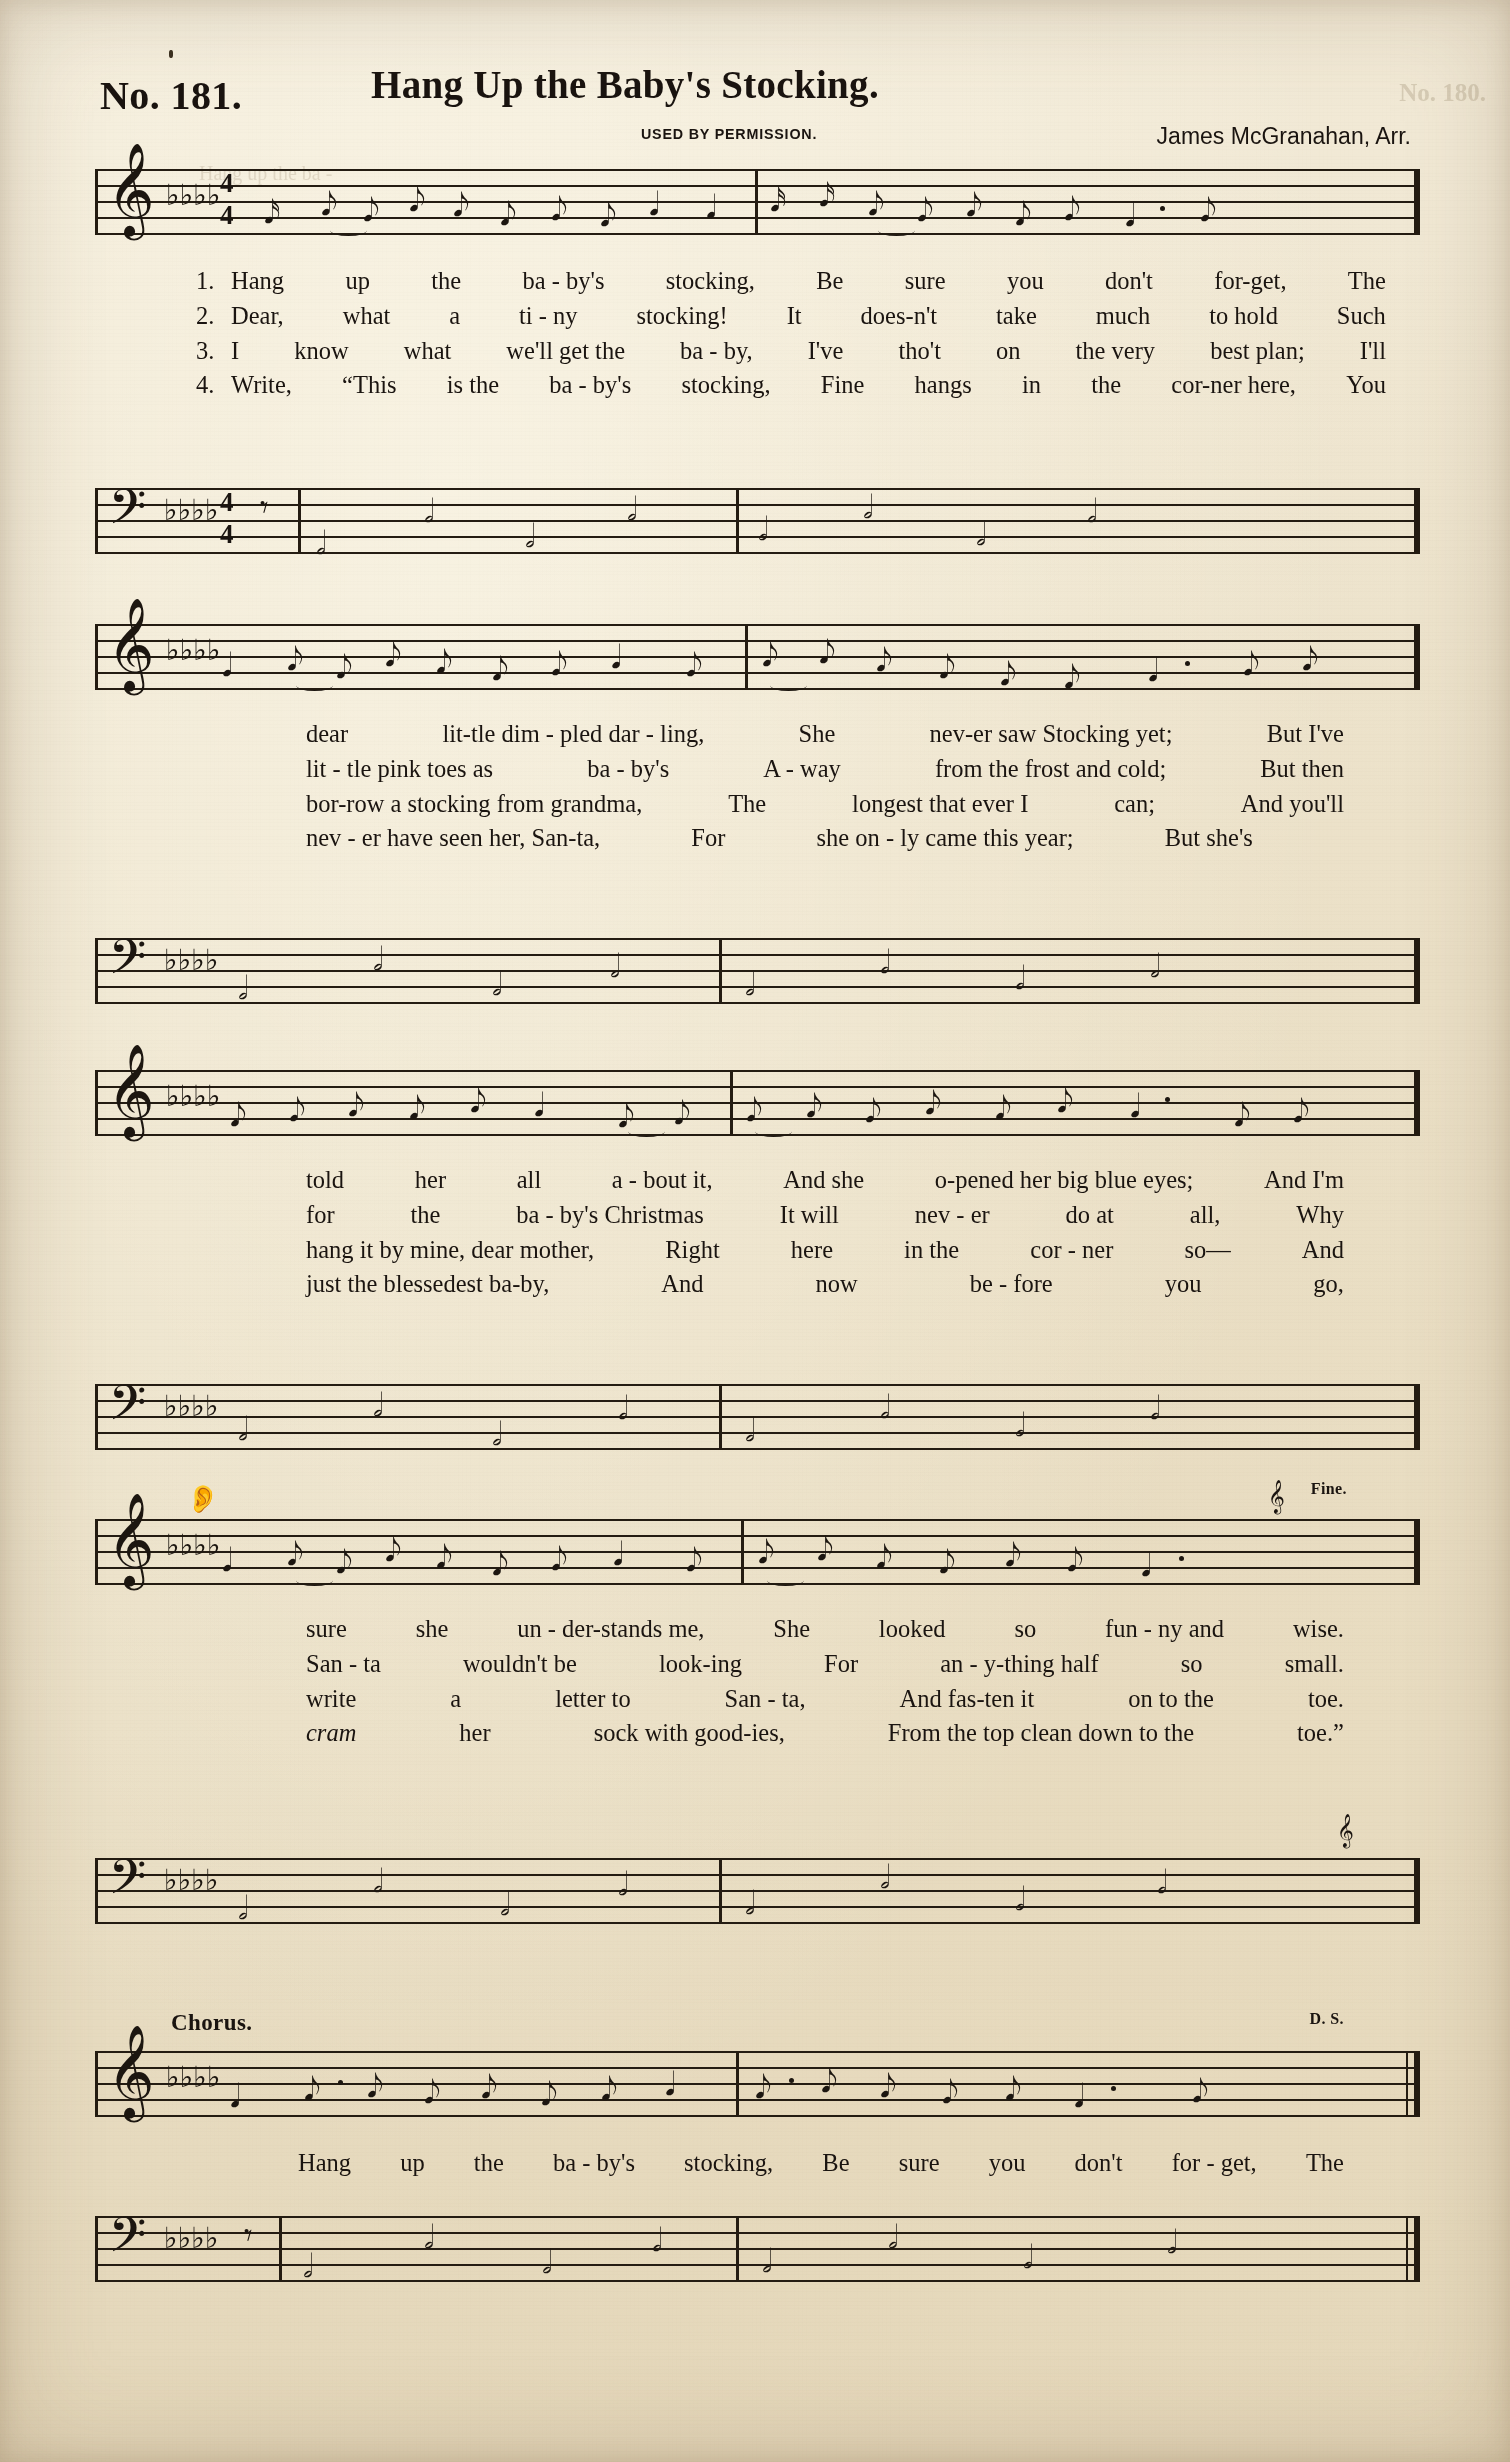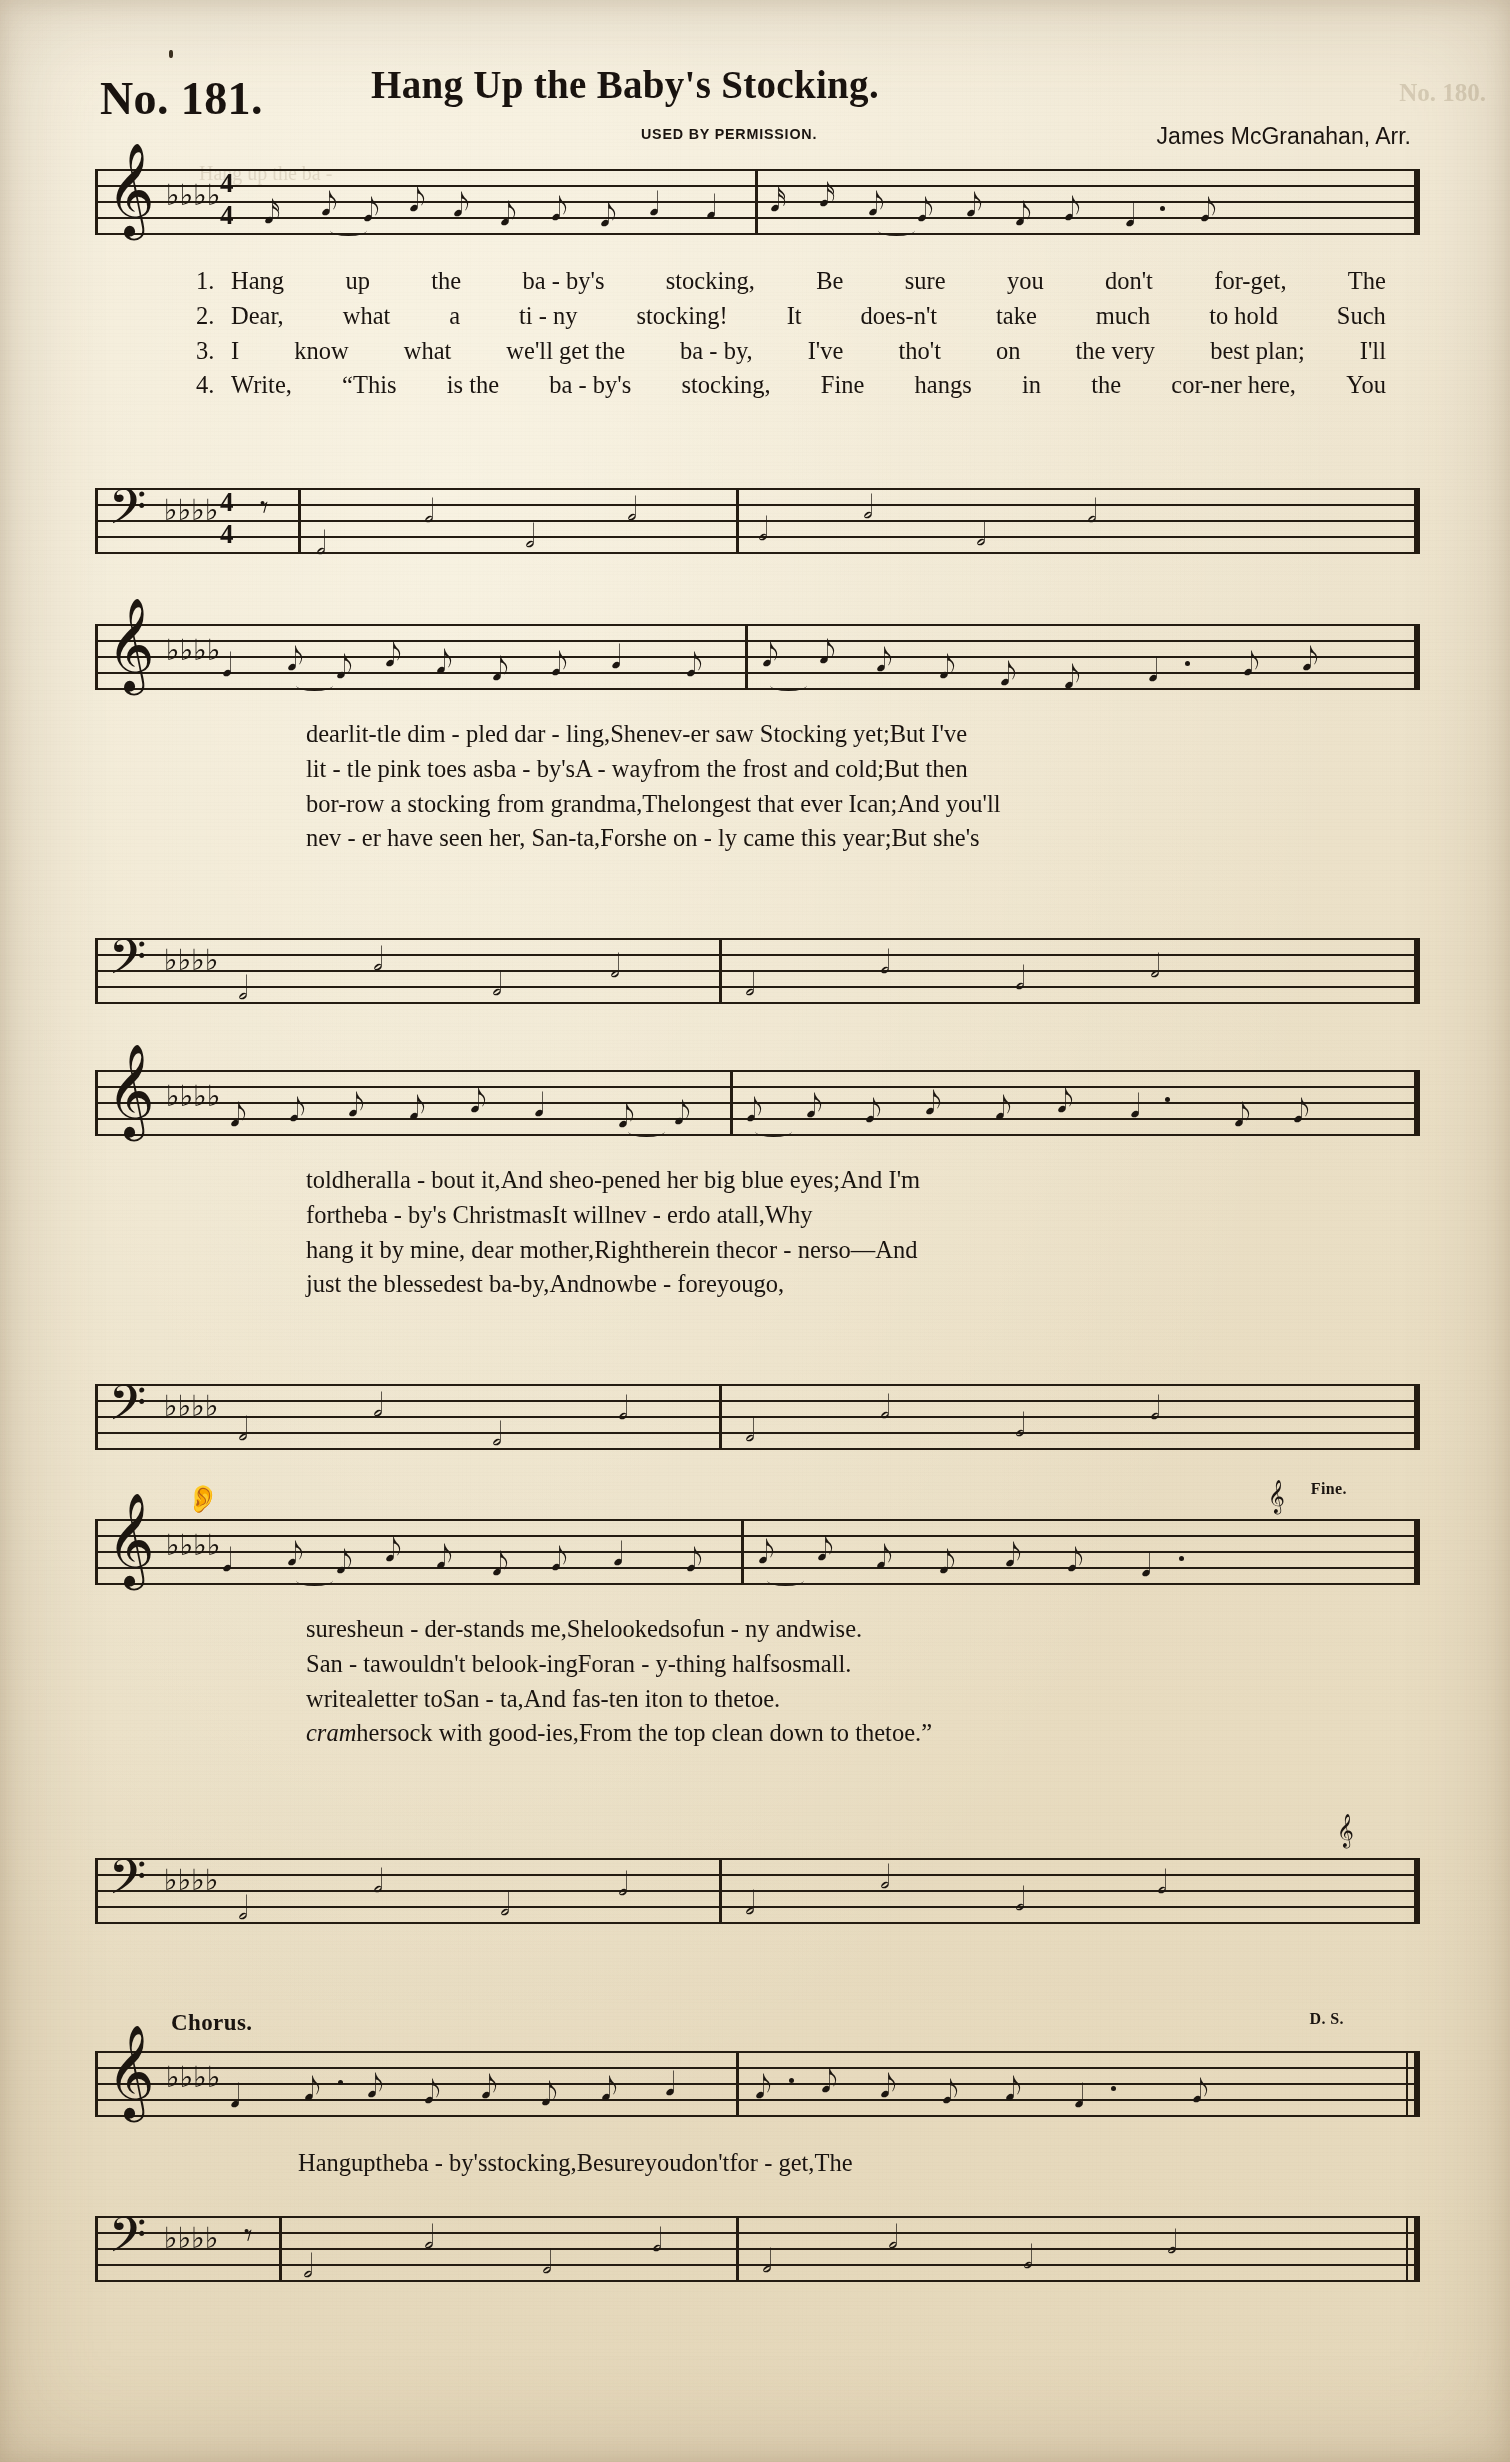--- a/index.html
+++ b/index.html
@@ -43,21 +43,21 @@
   .header {
     position: absolute;
     left: 0; right: 0;
     top: 35px;
     height: 152px;
   }
   .hymn-number {
     position: absolute;
     left: 100px;
     top: 37px;
-    font-size: 46px;
+    font-size: 40px;
     font-weight: bold;
     letter-spacing: 0.4px;
     white-space: nowrap;
   }
   .hymn-title {
     position: absolute;
     left: 371px;
     top: 27px;
     font-size: 39px;
     font-weight: bold;
@@ -221,21 +221,21 @@
 
   .lyric-center {
     position: absolute;
     left: 211px;
     right: 76px;
     font-size: 24.5px;
     line-height: 1.42;
   }
   .lyric-center .row {
     display: flex;
-    justify-content: flex-start;
+    justify-content: space-between;
     white-space: nowrap;
   }
   .lyric-center .row span { white-space: pre; }
 
   .ds-line {
     position: absolute;
     font-size: 23.6px;
     white-space: nowrap;
   }
   .ds-line .lbl { font-weight: bold; }

